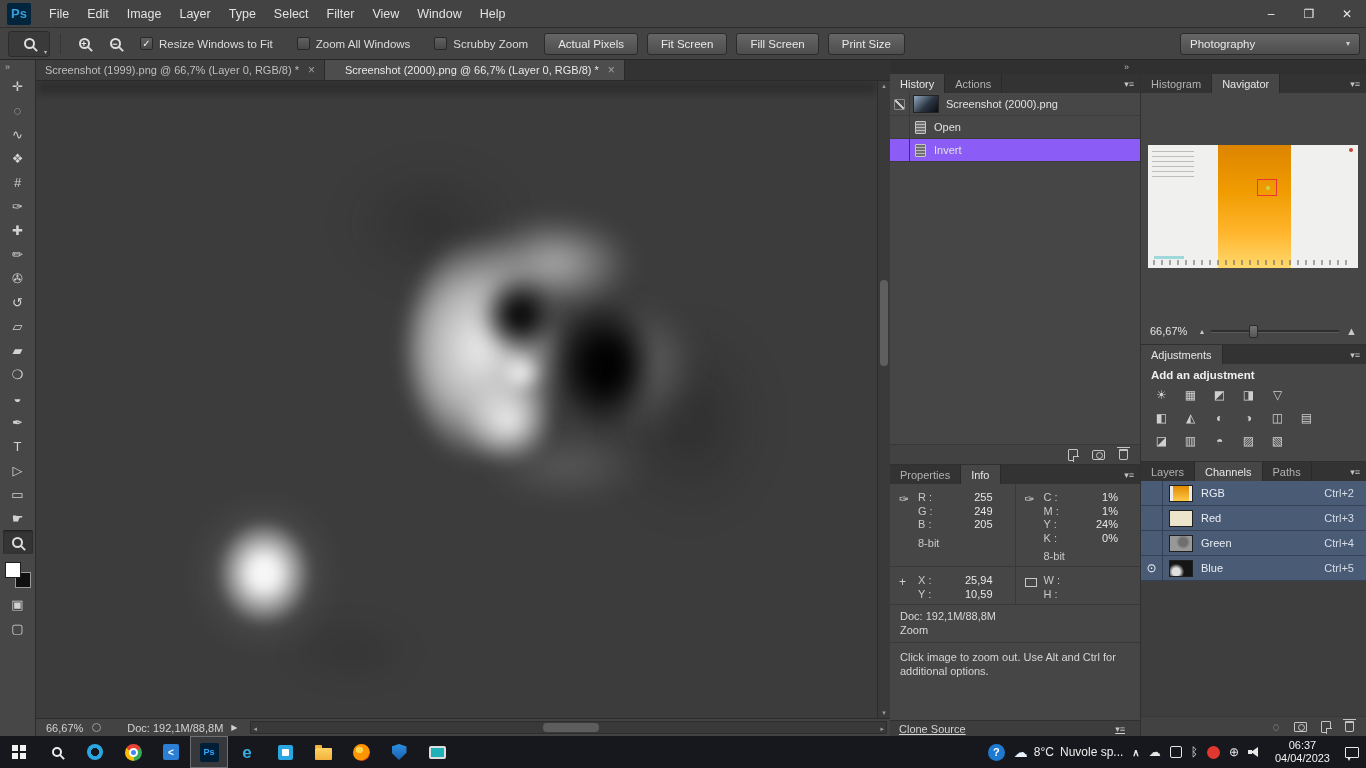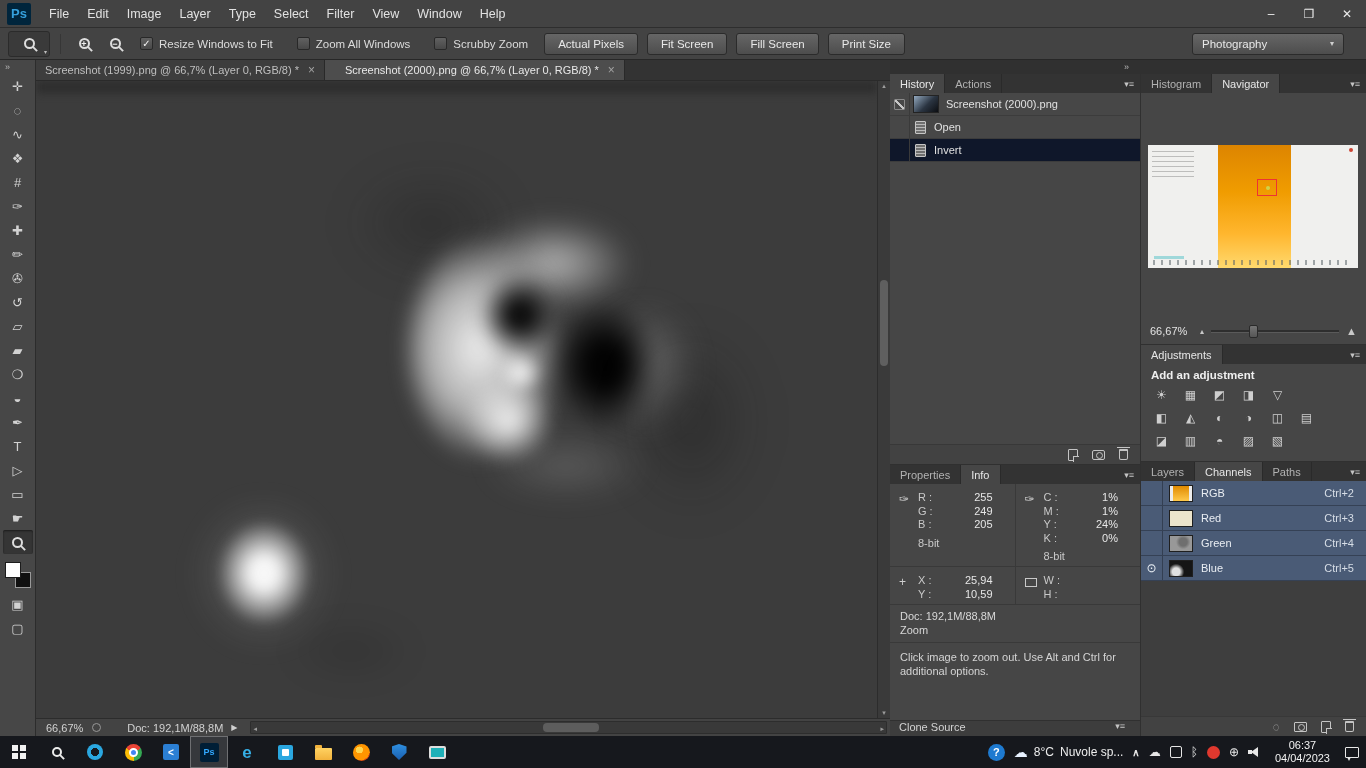--- a/index.html
+++ b/index.html
@@ -19,21 +19,21 @@
 .mag{width:11px;height:11px;border:2px solid #dedede;border-radius:50%;position:relative;display:inline-block;}
 .mag::after{content:"";position:absolute;width:6px;height:2px;background:#dedede;right:-5px;bottom:-3px;transform:rotate(45deg);}
 .tool-well .dd-tiny{position:absolute;right:2px;bottom:1px;font-size:6px;color:#bdbdbd;}
 .vsep{width:1px;height:20px;background:#363636;margin:0 9px 0 4px;}
 .zoombtn{width:28px;height:24px;display:flex;align-items:center;justify-content:center;margin-right:3px;}
 .mag .sign{position:absolute;left:0;top:0;width:7px;height:7px;display:flex;align-items:center;justify-content:center;font-size:9px;font-weight:bold;color:#efefef;}
 .cb-row{display:flex;align-items:center;margin:0 16px 0 8px;}
 .cb{width:13px;height:13px;border:1px solid #282828;border-radius:2px;background:linear-gradient(#616161,#484848);margin-right:6px;display:flex;align-items:center;justify-content:center;font-size:10px;color:#f2f2f2;line-height:10px;}
 .cb-label{font-size:11.5px;color:#dcdcdc;}
 .opt-btn{height:22px;padding:0 13px;border:1px solid #2b2b2b;border-radius:3px;background:linear-gradient(#666666,#4d4d4d);color:#e8e8e8;font-size:11.5px;display:flex;align-items:center;margin-right:9px;white-space:nowrap;}
-.workspace{margin-left:auto;margin-right:22px;width:152px;justify-content:space-between;padding:0 9px;}
+.workspace{margin-left:auto;margin-right:6px;width:180px;justify-content:space-between;padding:0 9px;}
 .dd-arrow{font-size:8px;color:#cfcfcf;}
 
 
 .toolbar{position:absolute;left:0;top:60px;width:36px;bottom:32px;background:#474747;border-right:1px solid #2c2c2c;display:flex;flex-direction:column;align-items:center;z-index:5;}
 .collapse{font-size:9px;color:#b8b8b8;letter-spacing:-1px;}
 .toolbar .collapse{align-self:flex-start;padding:2px 0 2px 5px;}
 .tool{width:30px;height:24px;display:flex;align-items:center;justify-content:center;color:#d2d2d2;font-size:13px;border-radius:2px;}
 .tool.selected{background:#353535;box-shadow:inset 0 1px 2px rgba(0,0,0,.5);}
 .swatches{position:relative;width:26px;height:26px;margin:8px 0 4px;}
 .sw-bg{position:absolute;right:0;bottom:0;width:16px;height:16px;background:#101010;border:1px solid #9a9a9a;}
@@ -88,21 +88,21 @@
 .ptabs{height:19px;background:#333333;display:flex;align-items:stretch;flex:none;}
 .ptab{display:flex;align-items:center;padding:0 10px;font-size:11px;color:#b2b2b2;border-right:1px solid #2a2a2a;}
 .ptab.active{background:#464646;color:#e6e6e6;}
 .pmenu{margin-left:auto;margin-right:6px;display:flex;align-items:center;font-size:9px;color:#c4c4c4;letter-spacing:0;}
 .pbottom{height:20px;border-top:1px solid #383838;background:#424242;display:flex;justify-content:flex-end;align-items:center;gap:14px;padding-right:12px;flex:none;}
 
 
 .panel.history{height:390px;flex:none;}
 .hlist{flex:1;display:flex;flex-direction:column;overflow:hidden;}
 .hrow{height:23px;flex:none;display:flex;align-items:center;border-bottom:1px solid #3c3c3c;font-size:11px;color:#e0e0e0;background:#474747;}
-.hrow.selected{background:#0f172a;}
+.hrow.selected{background:#8b5cf6;}
 .hwell{width:20px;align-self:stretch;border-right:1px solid #3a3a3a;flex:none;display:flex;align-items:center;justify-content:center;}
 .slash{width:11px;height:11px;background:linear-gradient(45deg,transparent 44%,#c6c6c6 44%,#c6c6c6 56%,transparent 56%);border:1px solid #8a8a8a;border-radius:1px;}
 .hthumb{width:26px;height:18px;margin:0 7px 0 3px;border:1px solid #232323;background:linear-gradient(135deg,#93a9bf 0%,#2b3542 55%,#0c0e12 100%);flex:none;}
 .icon-page{width:11px;height:13px;border:1px solid #c6c6c6;border-radius:1px;background:linear-gradient(#5a5a5a,#5a5a5a),repeating-linear-gradient(#464646 0 2px,#9a9a9a 2px 3px);background-blend-mode:normal;margin:0 8px 0 5px;flex:none;background:repeating-linear-gradient(#6f6f6f 0 2px,#b9b9b9 2px 3px);}
 .hfill{flex:1;background:#464646;}
 .icon-camera{width:13px;height:10px;border:1px solid #c4c4c4;border-radius:2px;position:relative;display:inline-block;}
 .icon-camera::after{content:"";position:absolute;left:3px;top:1px;width:5px;height:5px;border:1px solid #c4c4c4;border-radius:50%;}
 .icon-trash{width:9px;height:11px;border:1px solid #c4c4c4;border-top:2px solid #c4c4c4;border-radius:1px 1px 2px 2px;position:relative;display:inline-block;}
 .icon-trash::before{content:"";position:absolute;left:-3px;top:-4px;width:13px;height:1px;background:#c4c4c4;}
 .icon-pagenew{width:10px;height:12px;border:1px solid #c4c4c4;border-radius:1px;position:relative;display:inline-block;}
@@ -119,21 +119,21 @@
 .ikv{display:flex;line-height:13.5px;}
 .ik{color:#c9c9c9;width:26px;}
 .iv{margin-left:auto;color:#e6e6e6;padding-right:16px;}
 .ibits{margin-top:4px;color:#c9c9c9;line-height:14px;}
 .irect{width:12px;height:9px;border:1px solid #c9c9c9;margin-top:3px;display:inline-block;}
 .isec3{flex-direction:column;padding:4px 10px 5px;line-height:14px;color:#d8d8d8;}
 .ihint{padding:7px 10px;color:#d4d4d4;line-height:14px;border-bottom:none;flex:1;display:block;}
 
 
 .panel.clone{flex:1;margin-bottom:0;background:#3d3d3d;}
-.clone-head{height:17px;display:flex;align-items:flex-start;padding:0 9px;font-size:11px;color:#d2d2d2;}
+.clone-head{height:17px;display:flex;align-items:center;padding:0 9px;font-size:11px;color:#d2d2d2;text-decoration:underline;}
 
 
 .panel.navigator{height:270px;flex:none;}
 .nav-body{flex:1;position:relative;background:#464646;}
 .nav-page{position:absolute;left:7px;top:52px;width:210px;height:123px;background:#f0f0ee;}
 .nav-marks{position:absolute;left:4px;top:6px;width:42px;height:30px;background:repeating-linear-gradient(rgba(70,70,70,.5) 0 1px,transparent 1px 5px);opacity:.6;}
 .nav-orange{position:absolute;left:70px;top:0;width:73px;height:100%;background:linear-gradient(180deg,#dd8500 0%,#f09c00 38%,#ffb62e 72%,#ffd96e 100%);}
 .nav-reddot{position:absolute;right:5px;top:3px;width:4px;height:4px;border-radius:50%;background:#cc4433;}
 .nav-ticks{position:absolute;left:5px;right:5px;bottom:3px;height:5px;background:repeating-linear-gradient(90deg,rgba(90,100,105,.55) 0 2px,transparent 2px 8px);}
 .nav-cyan{position:absolute;left:6px;bottom:9px;width:30px;height:3px;background:#9fd8da;}

